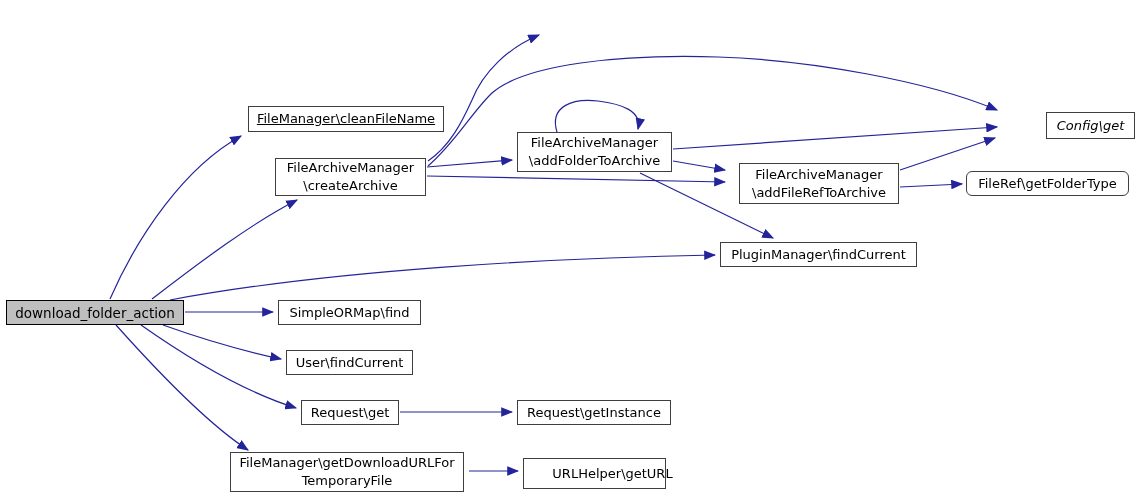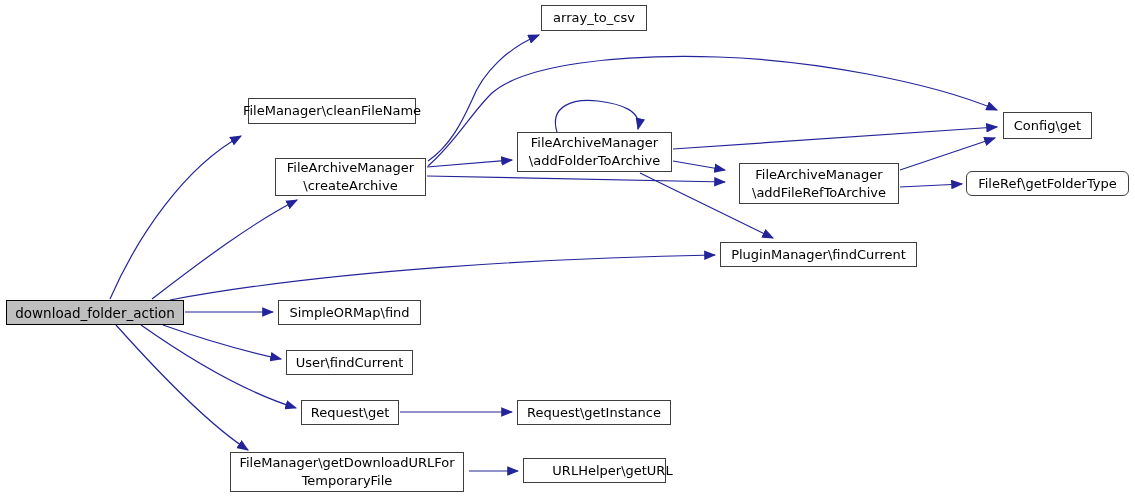--- a/index.html
+++ b/index.html
@@ -67,44 +67,41 @@
     <path class="edge" marker-end="url(#arrow)" d="M900,170 L995,138"></path>
     <path class="edge" marker-end="url(#arrow)" d="M900,187 L962,184"></path>
     <path class="edge" marker-end="url(#arrow)" d="M400,412 L512,412"></path>
     <path class="edge" marker-end="url(#arrow)" d="M469,471 L518,471"></path>
   </svg>
 
   <div class="node root" style="left:6px;top:300px;width:178px;height:25px;text-align:center;">
     <span>download_folder_action</span>
   </div>
 
-  <div class="node" style="left:248px;top:98px;width:168px;height:26px;">
+  <div class="node" style="left:248px;top:106px;width:196px;height:26px;text-decoration:underline;">
     <span>FileManager\cleanFileName</span>
   </div>
 
   <div class="node" style="left:275px;top:158px;width:151px;height:38px;">
     <span>FileArchiveManager
 \createArchive</span>
   </div>
 
-  <div class="node" style="left:541px;top:5px;width:106px;height:26px;">
-    <span>array_to_csv</span>
-  </div>
 
   <div class="node" style="left:517px;top:132px;width:155px;height:40px;">
     <span>FileArchiveManager
 \addFolderToArchive</span>
   </div>
 
   <div class="node" style="left:739px;top:163px;width:160px;height:41px;">
     <span>FileArchiveManager
 \addFileRefToArchive</span>
   </div>
 
-  <div class="node" style="left:1003px;top:112px;width:89px;height:27px;">
+  <div class="node" style="left:1046px;top:112px;width:89px;height:27px;font-style:italic;">
     <span>Config\get</span>
   </div>
 
   <div class="node" style="left:966px;top:171px;width:163px;height:25px;border-radius:6px;">
     <span>FileRef\getFolderType</span>
   </div>
 
   <div class="node" style="left:720px;top:242px;width:197px;height:25px;">
     <span>PluginManager\findCurrent</span>
   </div>
@@ -123,17 +120,17 @@
 
   <div class="node" style="left:301px;top:400px;width:98px;height:25px;">
     <span>Request\get</span>
   </div>
 
   <div class="node" style="left:230px;top:452px;width:234px;height:40px;">
     <span>FileManager\getDownloadURLFor
 TemporaryFile</span>
   </div>
 
-  <div class="node" style="left:523px;top:458px;width:143px;height:25px;padding-left:36px;">
+  <div class="node" style="left:523px;top:458px;width:143px;height:31px;padding-left:36px;">
     <span>URLHelper\getURL</span>
   </div>
 
 </div>
 
 </body></html>

